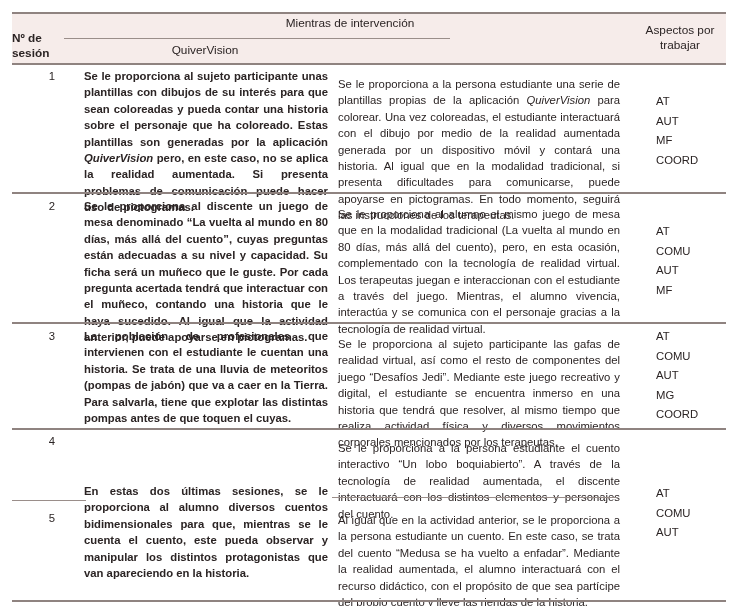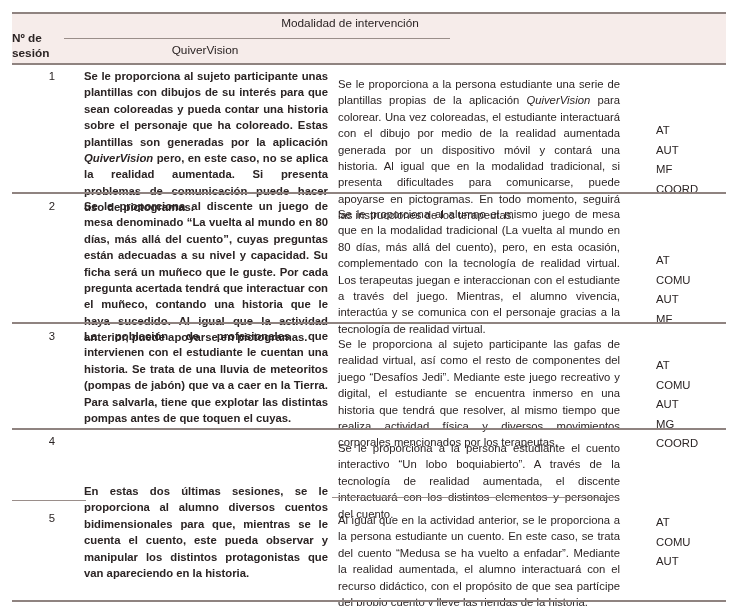--- a/index.html
+++ b/index.html
@@ -11,36 +11,37 @@
   }
   .page { position: absolute; left: 0; top: 0; width: 736px; height: 606px; }
   .rule { position: absolute; height: 2px; background: #8f8380; }
   .rule.thin { height: 1px; background: #9a8e8a; }
   .header-bg { position: absolute; left: 12px; top: 12px; width: 714px; height: 52px; background: #f6ecea; }
   .cell { position: absolute; font-size: 11.3px; line-height: 16.4px; }
   .hdr { font-size: 11.8px; line-height: 15px; text-align: center; }
   .num { text-align: center; width: 60px; left: 22px; }
   .trad { left: 84px; width: 244px; text-align: justify; font-weight: bold; }
   .inno { left: 338px; width: 282px; text-align: justify; margin-top: 8px; }
-  .asp  { left: 656px; width: 80px; line-height: 19.6px; margin-top: 29px; }
+  .asp  { left: 656px; width: 80px; line-height: 19.6px; }
   i { font-style: italic; }
 </style>
 </head>
 <body>
 
 <div class="page">
 
   <div class="header-bg"></div>
   <div class="rule" style="left:12px; top:12px; width:714px;"></div>
   <div class="rule thin" style="left:64px; top:38px; width:386px;"></div>
   <div class="rule" style="left:12px; top:63px; width:714px;"></div>
 
   <div class="cell hdr" style="left:12px; top:31px; width:60px; text-align:left;font-weight:bold;">Nº de sesión</div>
-  <div class="cell hdr" style="left:80px; top:16px; width:540px;">Modalidad de intervención</div>
+  <div class="cell hdr" style="left:80px; top:16px; width:540px;">Mientras de intervención</div>
   <div class="cell hdr" style="left:80px; top:43px; width:250px;">QuiverVision</div>
+  <div class="cell hdr" style="left:630px; top:23px; width:100px;">Aspectos por trabajar</div>
 
   <div class="cell num" style="top:68px;">1</div>
   <div class="cell trad" style="top:68px;">Se le proporciona al sujeto participante unas plantillas con dibujos de su interés para que sean coloreadas y pueda contar una historia sobre el personaje que ha coloreado. Estas plantillas son generadas por la aplicación <i>QuiverVision</i> pero, en este caso, no se aplica la realidad aumentada. Si presenta problemas de comunicación puede hacer uso de pictogramas.</div>
   <div class="cell inno" style="top:68px;">Se le proporciona a la persona estudiante una serie de plantillas propias de la aplicación <i>QuiverVision</i> para colorear. Una vez coloreadas, el estudiante interactuará con el dibujo por medio de la realidad aumentada generada por un dispositivo móvil y contará una historia. Al igual que en la modalidad tradicional, si presenta dificultades para comunicarse, puede apoyarse en pictogramas. En todo momento, seguirá las instrucciones de los terapeutas.</div>
   <div class="cell asp" style="top:92px;">
     <div>AT</div>
     <div>AUT</div>
     <div>MF</div>
     <div>COORD</div>
   </div>

